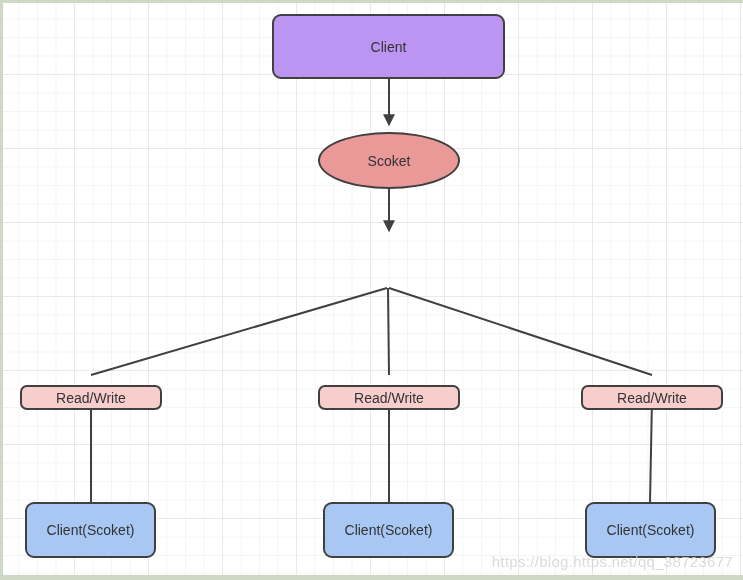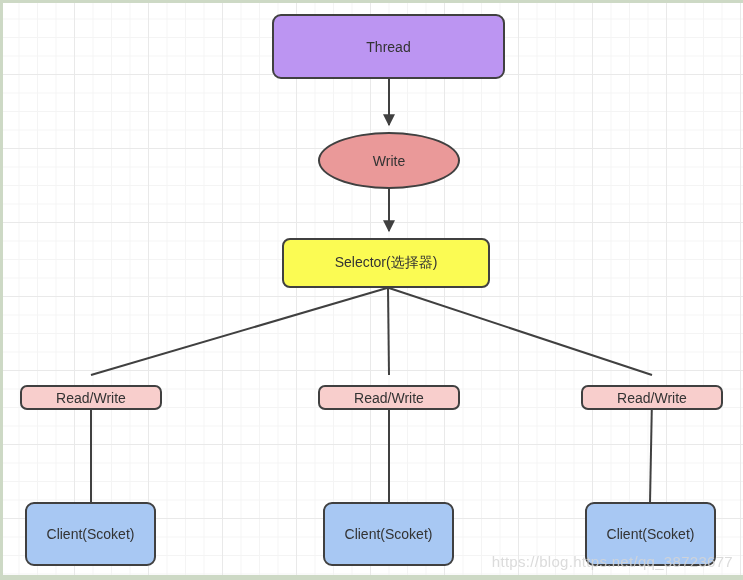--- a/index.html
+++ b/index.html
@@ -38,21 +38,21 @@
     font-size: 14px;
     text-align: center;
   }
   .node-server   { left: 272px; top: 14px;  width: 233px; height: 65px; border-radius: 9px;  background: var(--node-server-fill, #bc95f2); }
   .node-thread   { left: 318px; top: 132px; width: 142px; height: 57px; border-radius: 50%;  background: var(--node-thread-fill, #ea9999); }
   .node-selector { left: 282px; top: 238px; width: 208px; height: 50px; border-radius: 8px;  background: var(--node-selector-fill, #fbfb53); }
   .node-rw       { top: 374px; width: 142px; height: 25px; border-radius: 7px; font-size: 14px; background: var(--node-readwrite-fill, #f8cecc); margin-top: 11px; }
   .node-rw-1 { left: 20px; }
   .node-rw-2 { left: 318px; }
   .node-rw-3 { left: 581px; }
-  .node-client   { top: 502px; width: 131px; height: 64px; border-radius: 9px; background: var(--node-client-fill, #a8c8f3); }
+  .node-client   { top: 502px; width: 131px; height: 56px; border-radius: 9px; background: var(--node-client-fill, #a8c8f3); }
   .node-client-1 { left: 25px; }
   .node-client-2 { left: 323px; }
   .node-client-3 { left: 585px; }
 
   .watermark {
     position: absolute;
     right: 10px;
     bottom: 10px;
     z-index: 4;
     font-size: 15px;
@@ -77,30 +77,27 @@
     <line class="wire" x1="389" y1="189" x2="389" y2="231" marker-end="url(#arrow)"></line>
     <line class="wire" x1="387" y1="288" x2="91" y2="375"></line>
     <line class="wire" x1="388" y1="288" x2="389" y2="375"></line>
     <line class="wire" x1="389" y1="288" x2="652" y2="375"></line>
     <line class="wire" x1="91" y1="398" x2="91" y2="503"></line>
     <line class="wire" x1="389" y1="398" x2="389" y2="503"></line>
     <line class="wire" x1="652" y1="398" x2="650" y2="503"></line>
   </svg>
 
   <div class="node node-server">
-    <span>Thread</span>
+    <span>Client</span>
   </div>
 
   <div class="node node-thread">
-    <span>Write</span>
+    <span>Scoket</span>
   </div>
 
-  <div class="node node-selector">
-    <span>Selector(选择器)</span>
-  </div>
 
   <div class="node node-rw node-rw-1">
     <span>Read/Write</span>
   </div>
   <div class="node node-rw node-rw-2">
     <span>Read/Write</span>
   </div>
   <div class="node node-rw node-rw-3">
     <span>Read/Write</span>
   </div>

